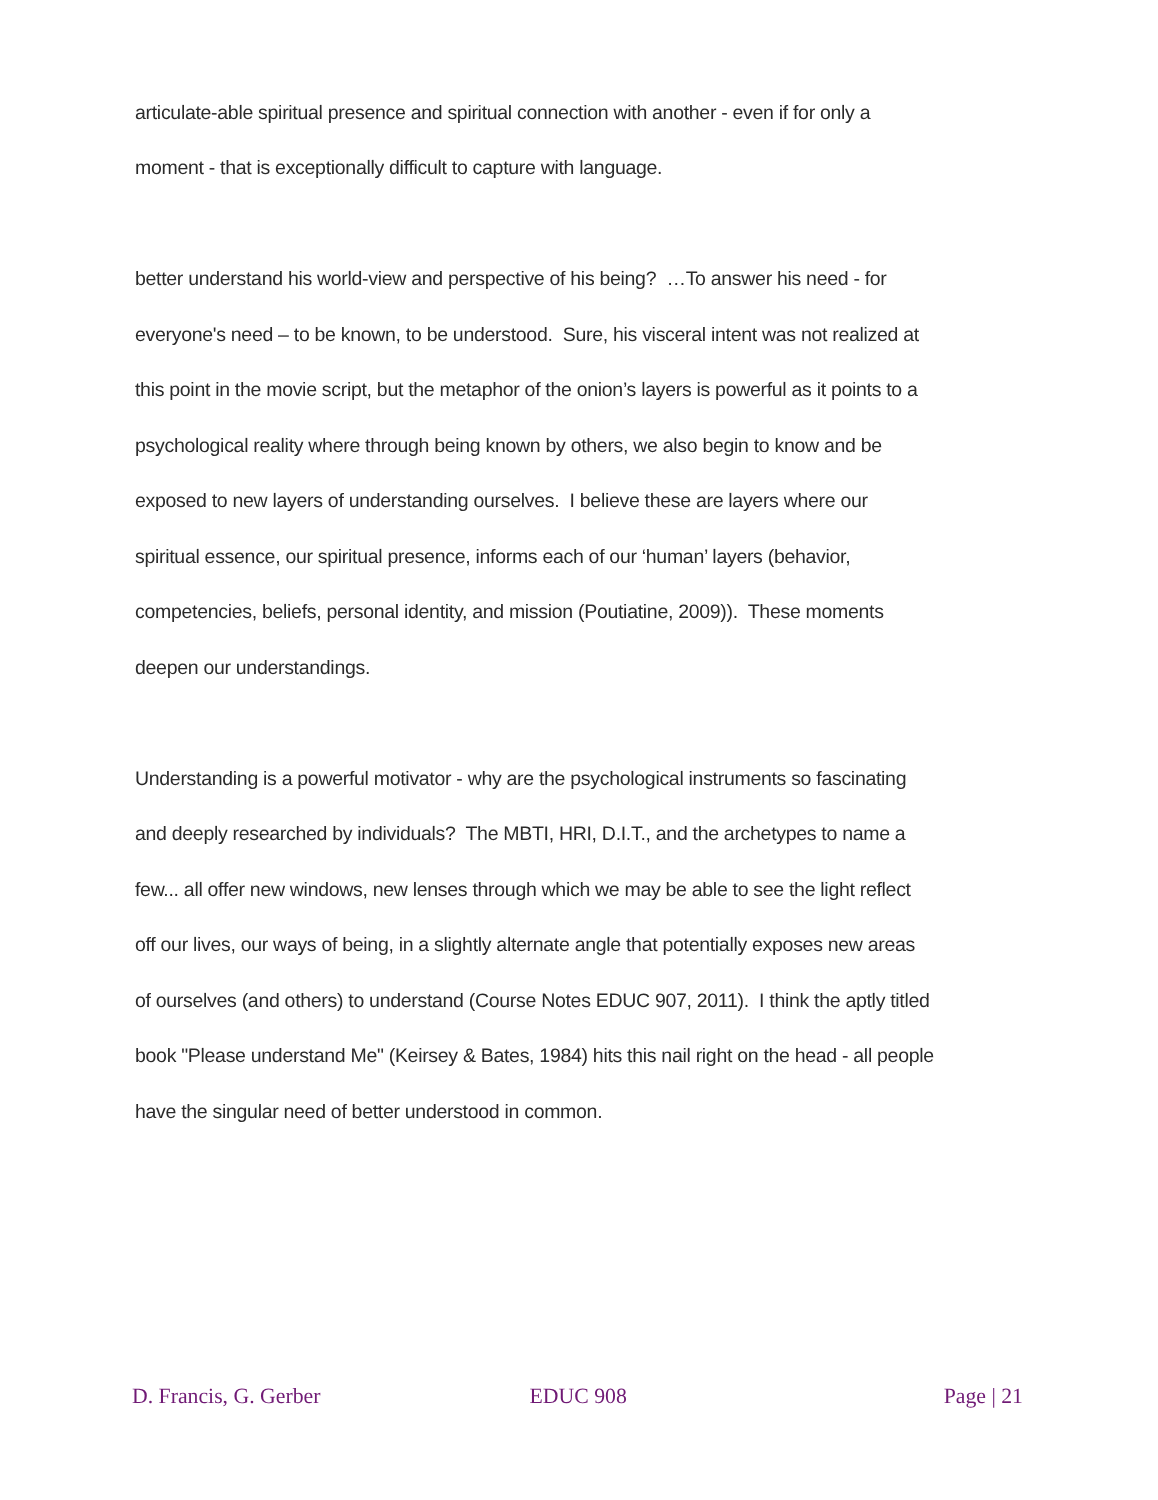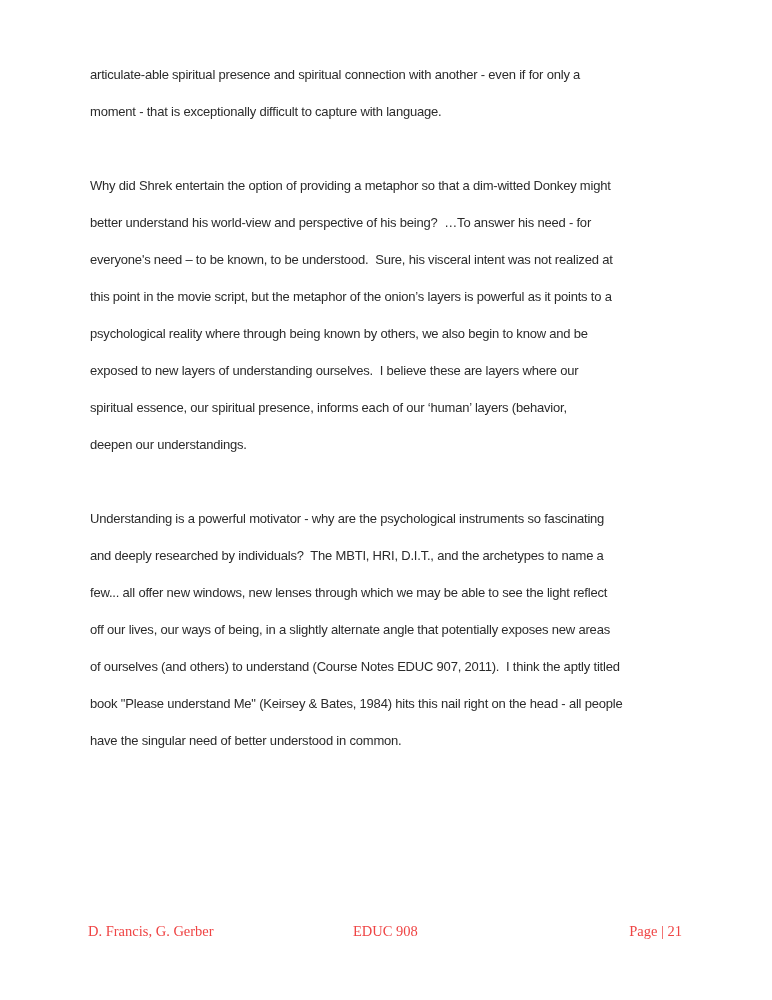--- a/index.html
+++ b/index.html
@@ -35,21 +35,21 @@
     white-space: pre;
   }
   .footer {
     position: absolute;
     left: 0;
     top: 916px;
     width: 772px;
     height: 30px;
     font-family: "Liberation Serif", serif;
     font-size: 14.5px;
-    color: #ef4444;
+    color: #701a75;
     line-height: 30px;
   }
   .footer-author {
     position: absolute;
     left: 88px;
     white-space: pre;
   }
   .footer-course {
     position: absolute;
     left: 336px;
@@ -67,27 +67,27 @@
 <body>
 
 <div class="page">
 
   <div class="content" id="document-body">
       <div class="paragraph">
         <span class="text-line">articulate-able spiritual presence and spiritual connection with another - even if for only a</span>
         <span class="text-line">moment - that is exceptionally difficult to capture with language.</span>
       </div>
       <div class="paragraph">
-        <span class="text-line">Why did Shrek entertain the option of providing a metaphor so that a dim-witted Donkey might</span>
         <span class="text-line">better understand his world-view and perspective of his being?  …To answer his need - for</span>
         <span class="text-line">everyone's need – to be known, to be understood.  Sure, his visceral intent was not realized at</span>
         <span class="text-line">this point in the movie script, but the metaphor of the onion’s layers is powerful as it points to a</span>
         <span class="text-line">psychological reality where through being known by others, we also begin to know and be</span>
         <span class="text-line">exposed to new layers of understanding ourselves.  I believe these are layers where our</span>
         <span class="text-line">spiritual essence, our spiritual presence, informs each of our ‘human’ layers (behavior,</span>
+        <span class="text-line">competencies, beliefs, personal identity, and mission (Poutiatine, 2009)).  These moments</span>
         <span class="text-line">deepen our understandings.</span>
       </div>
       <div class="paragraph">
         <span class="text-line">Understanding is a powerful motivator - why are the psychological instruments so fascinating</span>
         <span class="text-line">and deeply researched by individuals?  The MBTI, HRI, D.I.T., and the archetypes to name a</span>
         <span class="text-line">few... all offer new windows, new lenses through which we may be able to see the light reflect</span>
         <span class="text-line">off our lives, our ways of being, in a slightly alternate angle that potentially exposes new areas</span>
         <span class="text-line">of ourselves (and others) to understand (Course Notes EDUC 907, 2011).  I think the aptly titled</span>
         <span class="text-line">book "Please understand Me" (Keirsey &amp; Bates, 1984) hits this nail right on the head - all people</span>
         <span class="text-line">have the singular need of better understood in common.</span>

